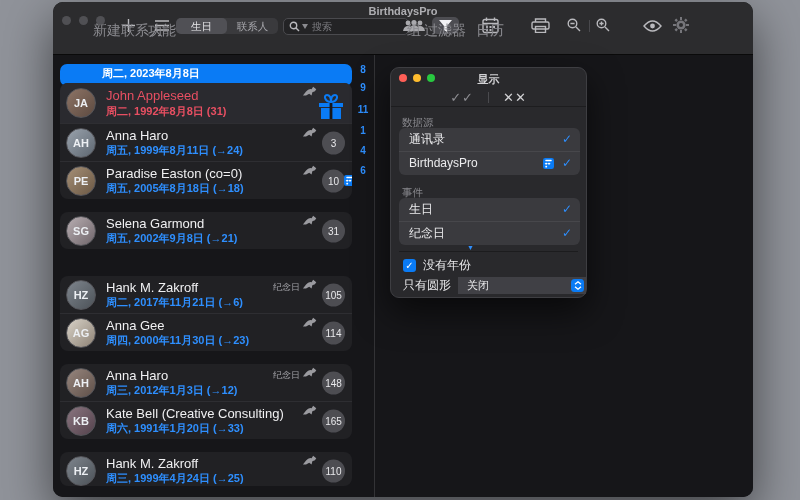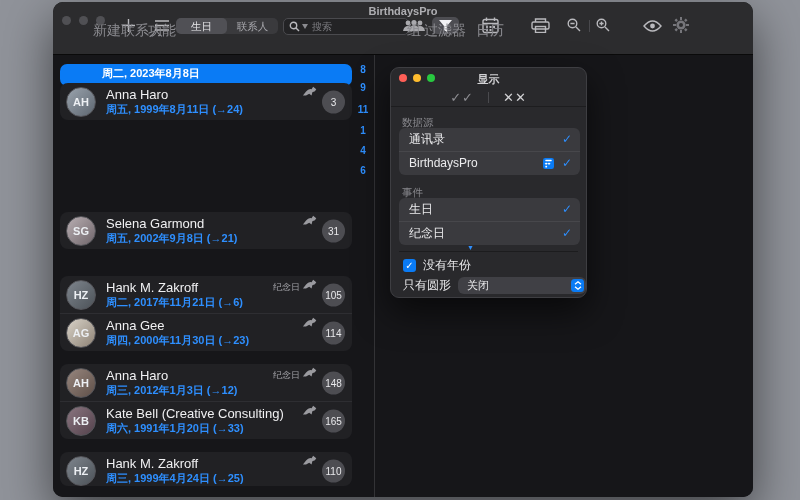--- a/index.html
+++ b/index.html
@@ -71,21 +71,21 @@
   .grow + .grow{border-top:1px solid #47474b;}
   .chk{position:absolute;right:8px;top:0;color:#2e8fff;font-size:12px;font-weight:bold;}
   .grow .mcal{position:absolute;right:26px;top:6px;}
   .splitter{position:absolute;left:8px;right:8px;top:183px;height:1px;background:#1c1c1e;}
   .splitter .tri{position:absolute;left:68px;top:-7px;color:#2e8fff;font-size:7px;}
   .cbrow{position:absolute;left:12px;top:189px;display:flex;align-items:center;gap:7px;}
   .cbox{width:13px;height:13px;border-radius:3px;background:#0a7bf5;color:#fff;font-size:10px;
     font-weight:bold;text-align:center;line-height:13px;}
   .cblab,.ddlab{font-size:12px;color:#ececee;}
   .ddrow{position:absolute;left:12px;top:209px;display:flex;align-items:center;gap:7px;}
-  .ddsel{position:relative;width:128px;height:17px;background:#404045;border-radius:6px;
+  .ddsel{position:relative;width:128px;height:17px;background:#404045;border-radius:0;
     font-size:11px;color:#ececee;line-height:17px;padding-left:9px;box-sizing:border-box;}
   .stepper{position:absolute;right:2px;top:2px;width:13px;height:13px;background:#0a7bf5;border-radius:3.5px;}
   .stepper svg{position:absolute;left:2.5px;top:2px;}
   .ic{stroke:#b9b9bd;fill:none;stroke-width:1.4;}
 </style>
 </head>
 <body>
 
 <svg width="0" height="0" style="position:absolute">
   <symbol id="zod" viewBox="0 0 20 14">
@@ -199,28 +199,51 @@
             <rect x="11.6" y="11.6" width="2.4" height="2.4" transform="rotate(45 12.8 12.8)"></rect>
           </g>
         </svg>
 
     </div>
 
     <div class="content">
       <div class="pill">周二, 2023年8月8日</div>
 
       <div class="card" style="top:28px">
+        <div class="row hl">
+          <div class="avatar av0">JA</div>
+          <div class="nm">John Appleseed</div>
+          <div class="dt">周二, 1992年8月8日 (31)</div>
+          <svg class="zi">
+              <use href="#zod"></use>
+            </svg>
+          <svg class="gift">
+              <use href="#gift"></use>
+            </svg>
+        </div>
         <div class="row">
           <div class="avatar av1">AH</div>
           <div class="nm">Anna Haro</div>
           <div class="dt">周五, 1999年8月11日 (→24)</div>
           <svg class="zi">
               <use href="#zod"></use>
             </svg>
           <span class="badge">3</span>
+        </div>
+        <div class="row">
+          <div class="avatar av2">PE</div>
+          <div class="nm">Paradise Easton (co=0)</div>
+          <div class="dt">周五, 2005年8月18日 (→18)</div>
+          <svg class="zi">
+              <use href="#zod"></use>
+            </svg>
+          <span class="badge">10</span>
+          <svg class="mcal">
+              <use href="#mc"></use>
+            </svg>
         </div>
       </div>
 
       <div class="card" style="top:157px">
         <div class="row">
           <div class="avatar av3">SG</div>
           <div class="nm">Selena Garmond</div>
           <div class="dt">周五, 2002年9月8日 (→21)</div>
           <svg class="zi">
               <use href="#zod"></use>

